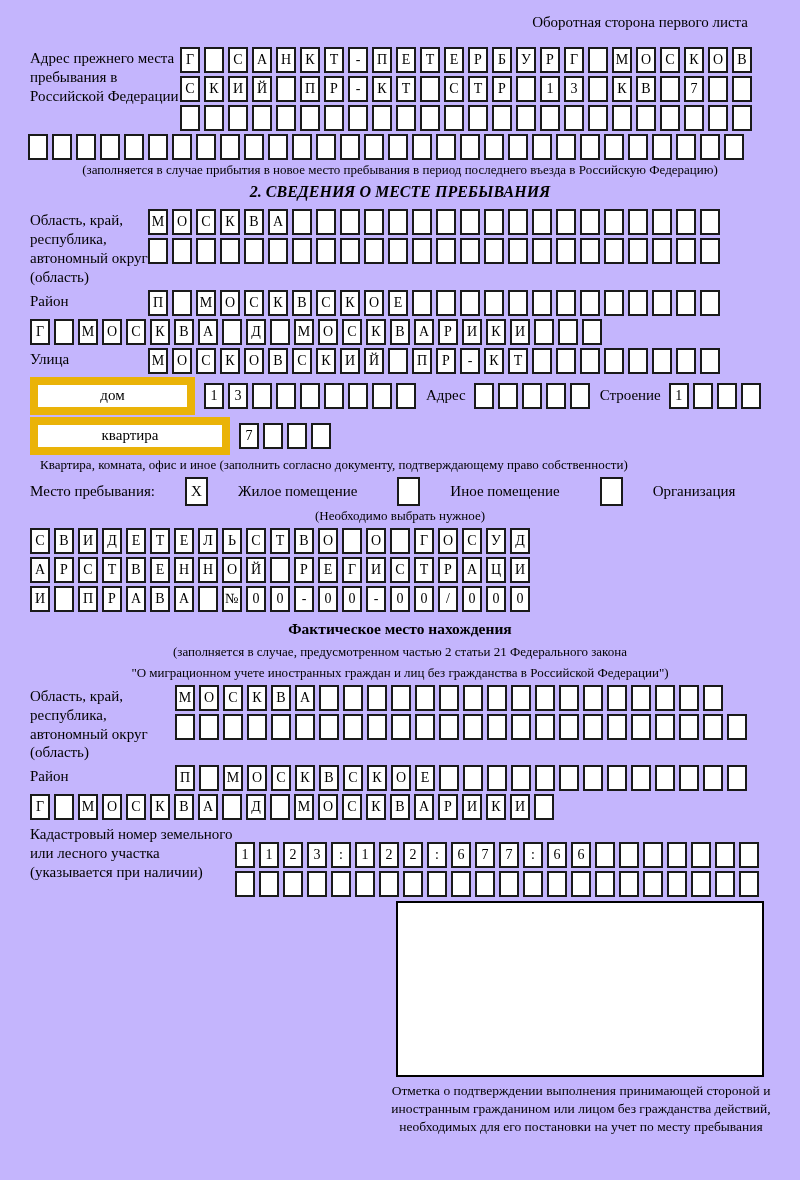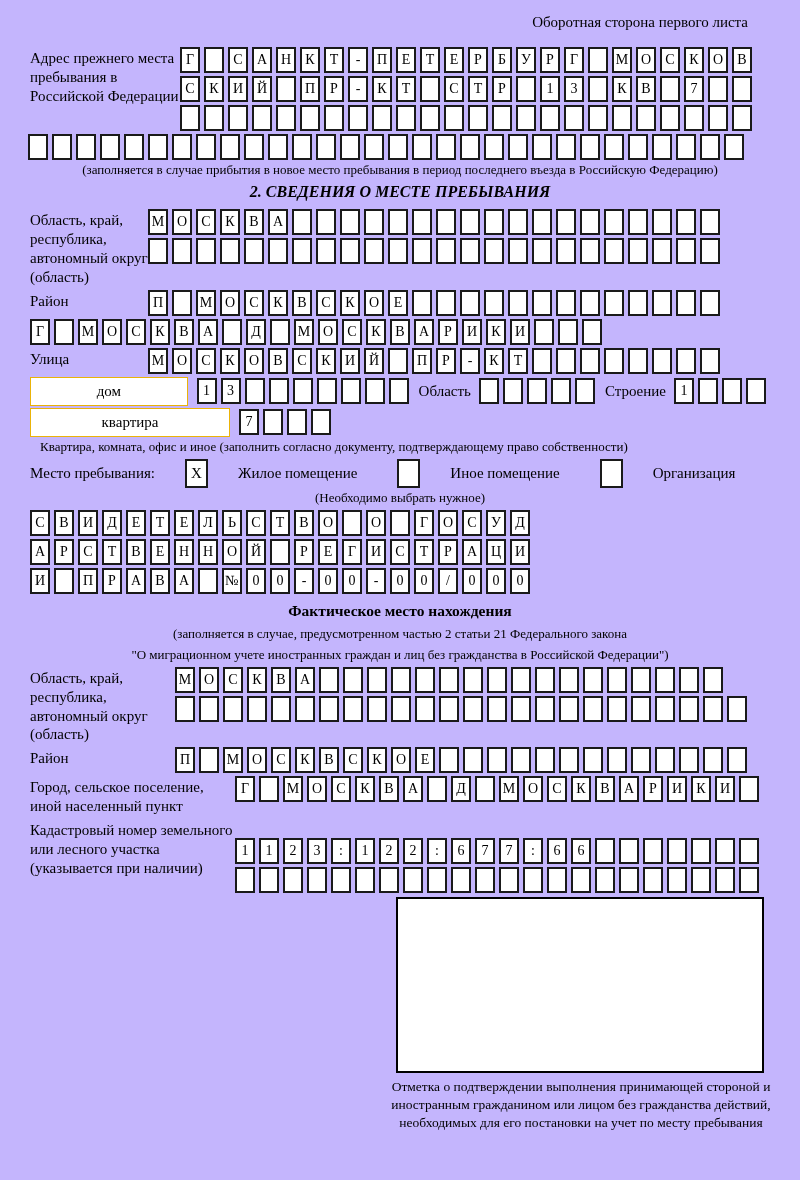--- a/index.html
+++ b/index.html
@@ -26,21 +26,21 @@
   }
   .fullrow { margin: 3px 0 2px -2px; }
 
   .note { font-size: 13px; line-height: 1.25; margin: 1px 0 4px 10px; }
   .center { text-align: center; margin-left: 0; }
 
   .sec-title { text-align: center; font-weight: 700; font-size: 16px; margin: 5px 0 8px 0; font-style: italic; }
   .sub-title { text-align: center; font-weight: 700; font-size: 15.5px; margin: 8px 0 6px 0; }
 
   .house-row, .apt-row { display: flex; align-items: center; margin: 1px 0 2px 0; }
-  .widebox { height: 29px; border: 1px solid #eab308; display: flex; align-items: center; justify-content: center; font-size: 15px; background: #fff; }
+  .widebox { height: 38px; border: 8px solid #eab308; display: flex; align-items: center; justify-content: center; font-size: 15px; background: #fff; }
   .dom { width: 165px; margin-right: 9px; }
   .kv  { width: 200px; margin-right: 9px; }
   .inl-lbl { font-size: 15px; margin: 0 8px 0 6px; }
 
   .stay-row { display: flex; align-items: center; font-size: 15px; margin: 4px 0 2px 0; gap: 18px; }
   .checkbox { width: 23px; height: 29px; border: 2px solid #1a1a1a; display: inline-flex; align-items: center; justify-content: center; font-size: 15px; margin: 0 12px; background: #fff; }
   .opt-lbl { margin-right: 10px; }
 
   .pad-top { padding-top: 19px; }
 
@@ -327,21 +327,21 @@
         <span class="cell">1</span>
         <span class="cell">3</span>
         <span class="cell"></span>
         <span class="cell"></span>
         <span class="cell"></span>
         <span class="cell"></span>
         <span class="cell"></span>
         <span class="cell"></span>
         <span class="cell"></span>
       </div>
-    <div class="inl-lbl">Область</div>
+    <div class="inl-lbl">Адрес</div>
     <div class="boxrow inline">
         <span class="cell"></span>
         <span class="cell"></span>
         <span class="cell"></span>
         <span class="cell"></span>
         <span class="cell"></span>
       </div>
     <div class="inl-lbl">Строение</div>
     <div class="boxrow inline">
         <span class="cell">1</span>
@@ -532,21 +532,20 @@
         <span class="cell"></span>
         <span class="cell"></span>
         <span class="cell"></span>
         <span class="cell"></span>
         <span class="cell"></span>
         <span class="cell"></span>
       </div>
   </div>
 
   <div class="lblrow">
-    <div class="lbl w205">Город, сельское поселение, иной населенный пункт</div>
     <div class="boxrow">
         <span class="cell">Г</span>
         <span class="cell"></span>
         <span class="cell">М</span>
         <span class="cell">О</span>
         <span class="cell">С</span>
         <span class="cell">К</span>
         <span class="cell">В</span>
         <span class="cell">А</span>
         <span class="cell"></span>

